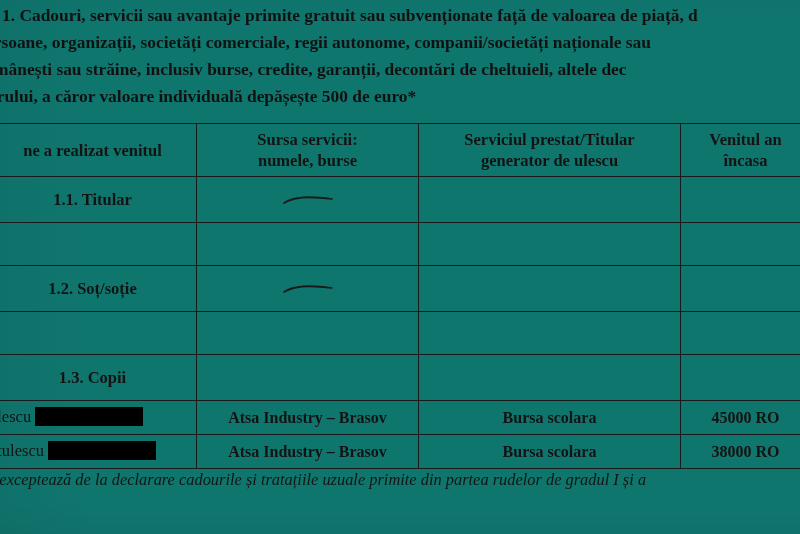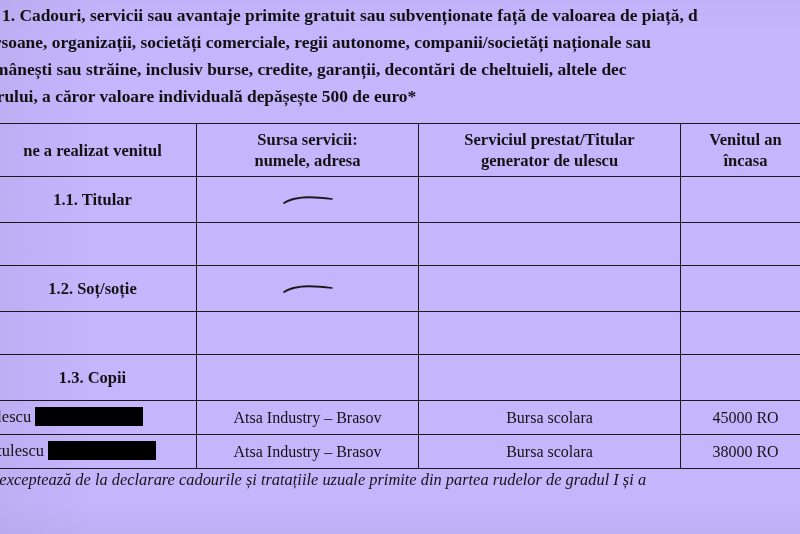--- a/index.html
+++ b/index.html
@@ -12,21 +12,21 @@
     background: #ffffff;
     font-family: "Liberation Serif", serif;
     color: #111111;
     overflow: hidden;
     position: relative;
   }
   
   .page {
     position: absolute;
     inset: 0;
-    background: #c4b5fd;
+    background: #0f766e;
     padding-left: 12px;
   }
   .paper-noise {
     position: absolute;
     inset: 0;
     background:
       linear-gradient(90deg, rgba(0,0,0,0.035) 0%, rgba(0,0,0,0) 12%),
       linear-gradient(180deg, rgba(0,0,0,0.02) 0%, rgba(0,0,0,0) 6%, rgba(0,0,0,0) 94%, rgba(0,0,0,0.03) 100%);
     pointer-events: none;
   }
@@ -82,21 +82,21 @@
     height: 52px;
     line-height: 21px;
     font-size: 16.8px;
   }
   .hdr-line { display: block; }
 
   tr.row-label td { height: 45px; }
   tr.row-blank td { height: 42px; }
   tr.row-data td {
     height: 33px;
-    font-weight: normal;
+    font-weight: bold;
     font-size: 16px;
   }
   tr.row-data td.name-cell {
     font-weight: normal;
     text-align: left;
     padding-left: 0px;
     position: relative;
     white-space: nowrap;
     overflow: hidden;
   }
@@ -171,21 +171,21 @@
         <col class="col-d">
       </colgroup>
       <thead>
         <tr>
           <td>
             <span class="hdr-line">ne a realizat venitul</span>
             <span class="hdr-line"></span>
           </td>
           <td>
             <span class="hdr-line">Sursa servicii:</span>
-            <span class="hdr-line">numele, adresa</span>
+            <span class="hdr-line">numele, burse</span>
           </td>
           <td>
             <span class="hdr-line">Serviciul prestat/Titular</span>
             <span class="hdr-line">generator de ulescu</span>
           </td>
           <td>
             <span class="hdr-line">Venitul an</span>
             <span class="hdr-line">încasa</span>
           </td>
         </tr>

